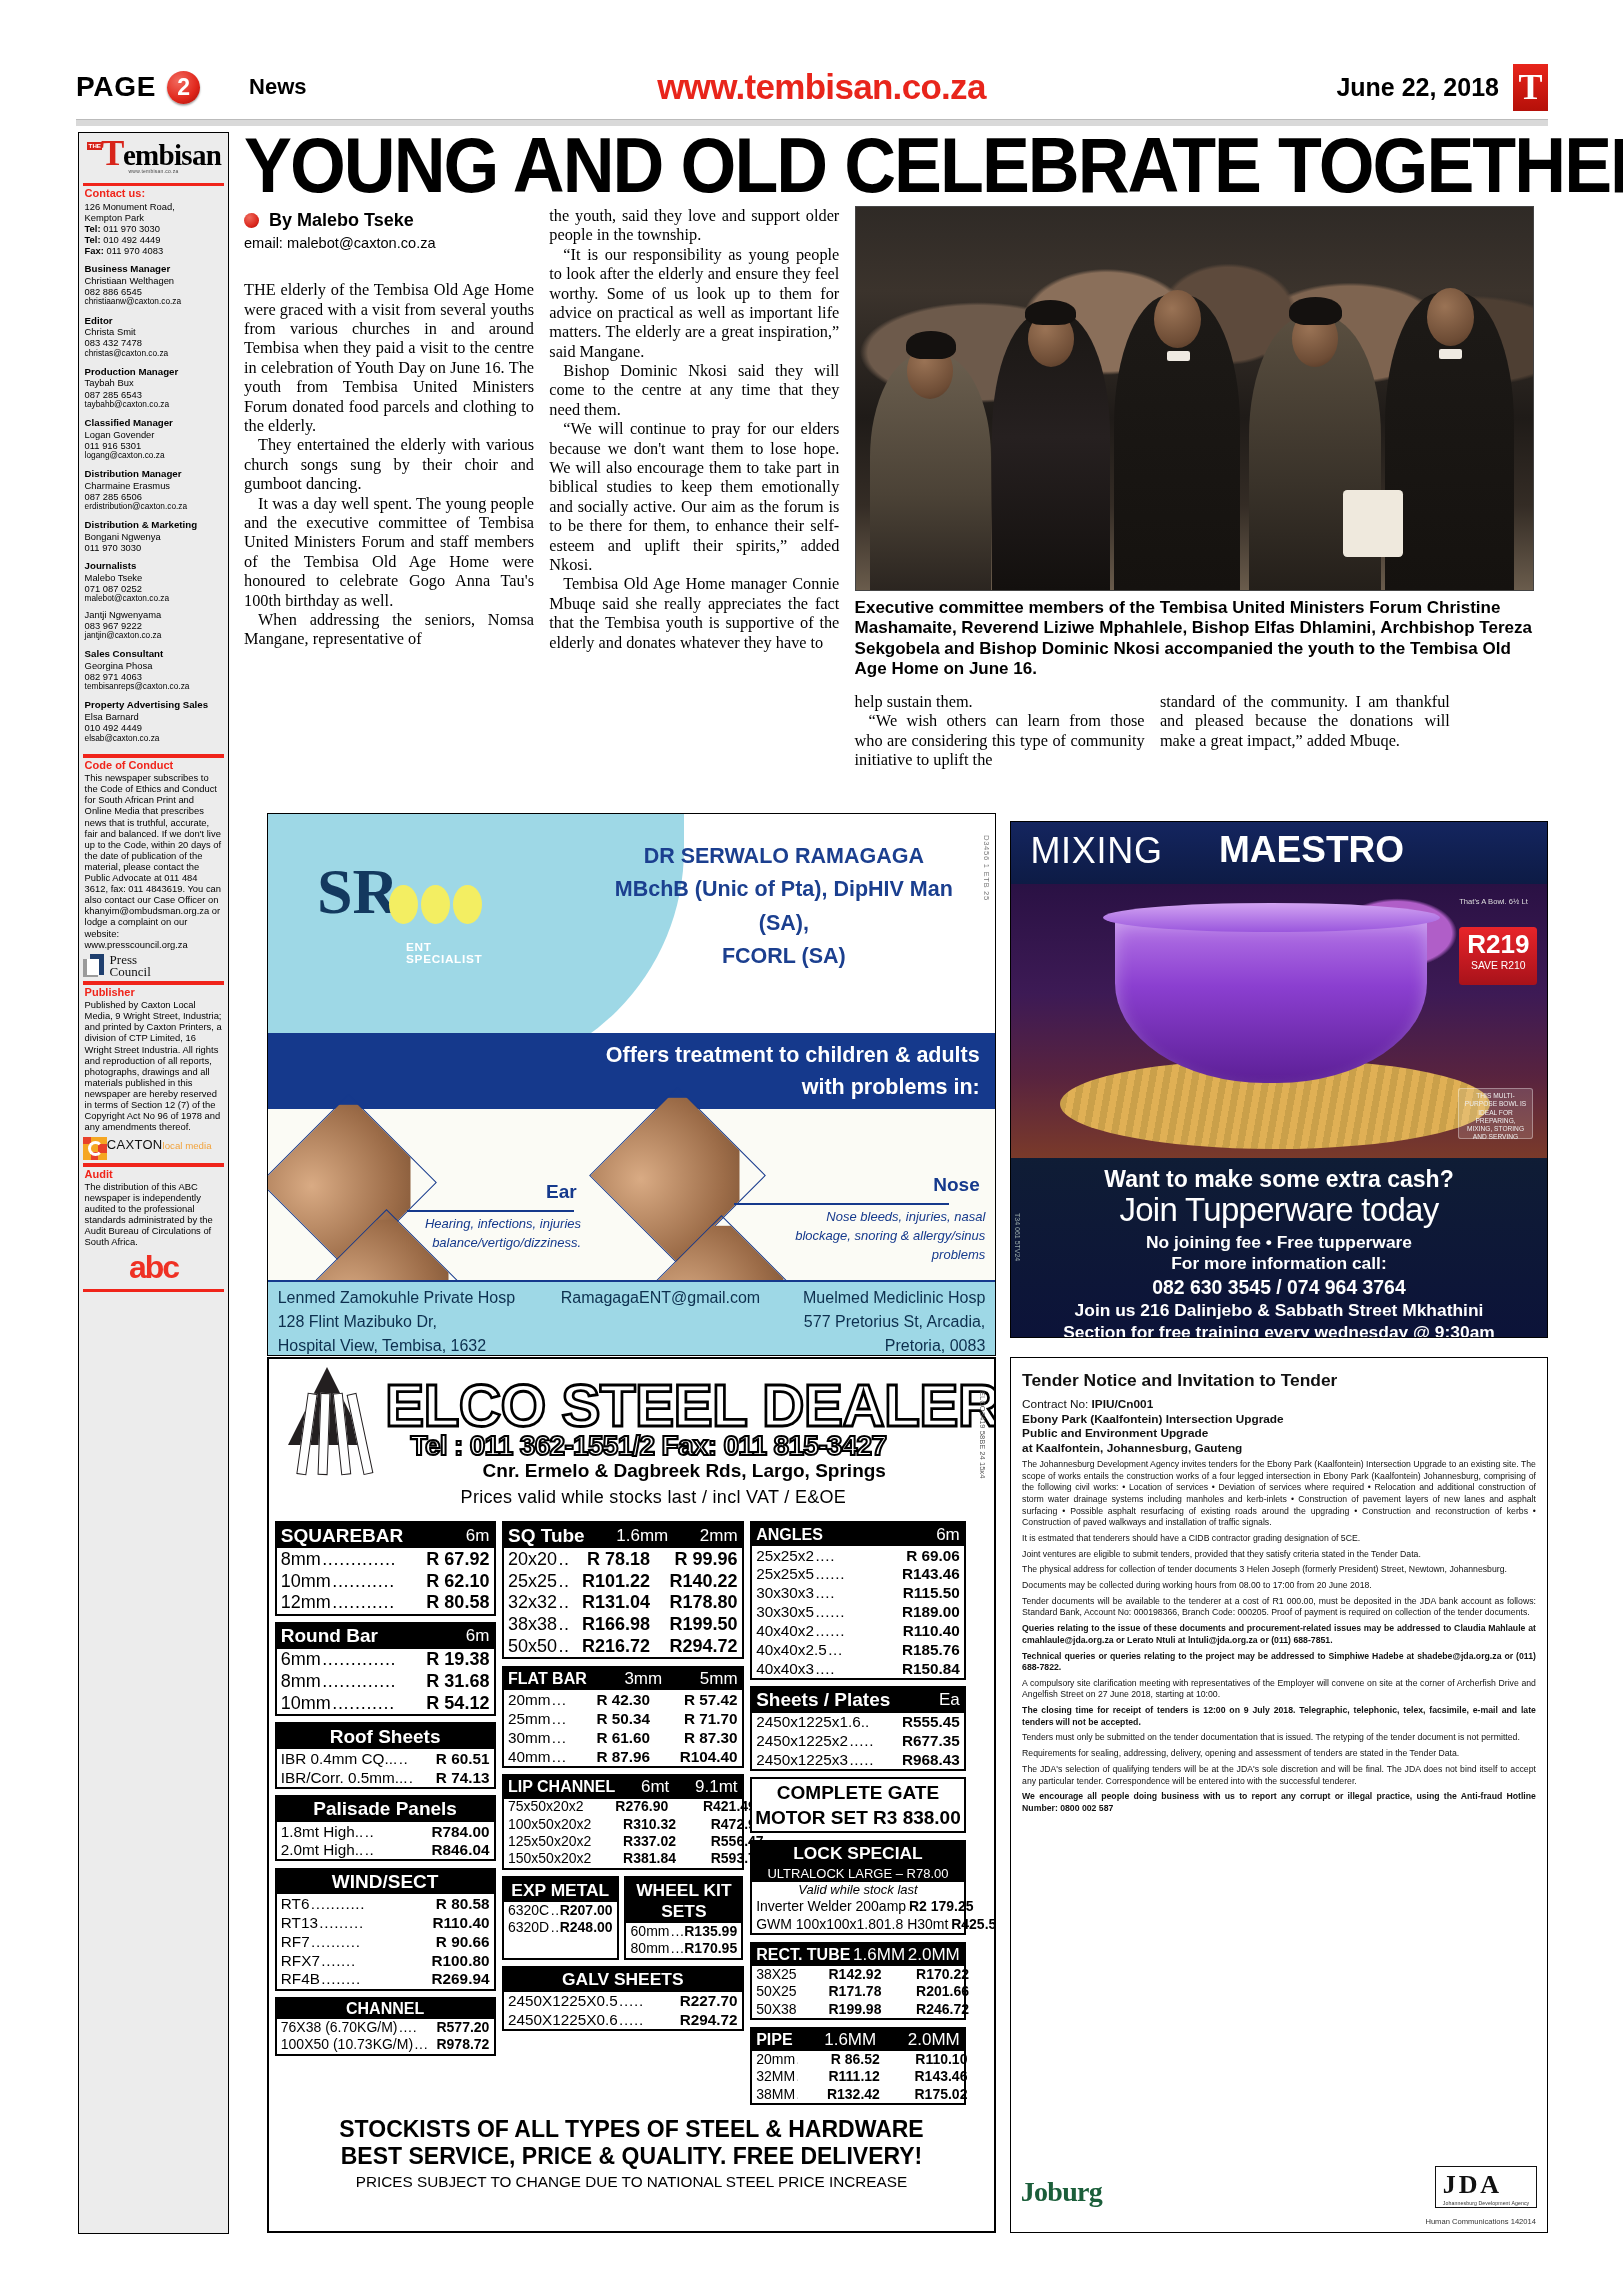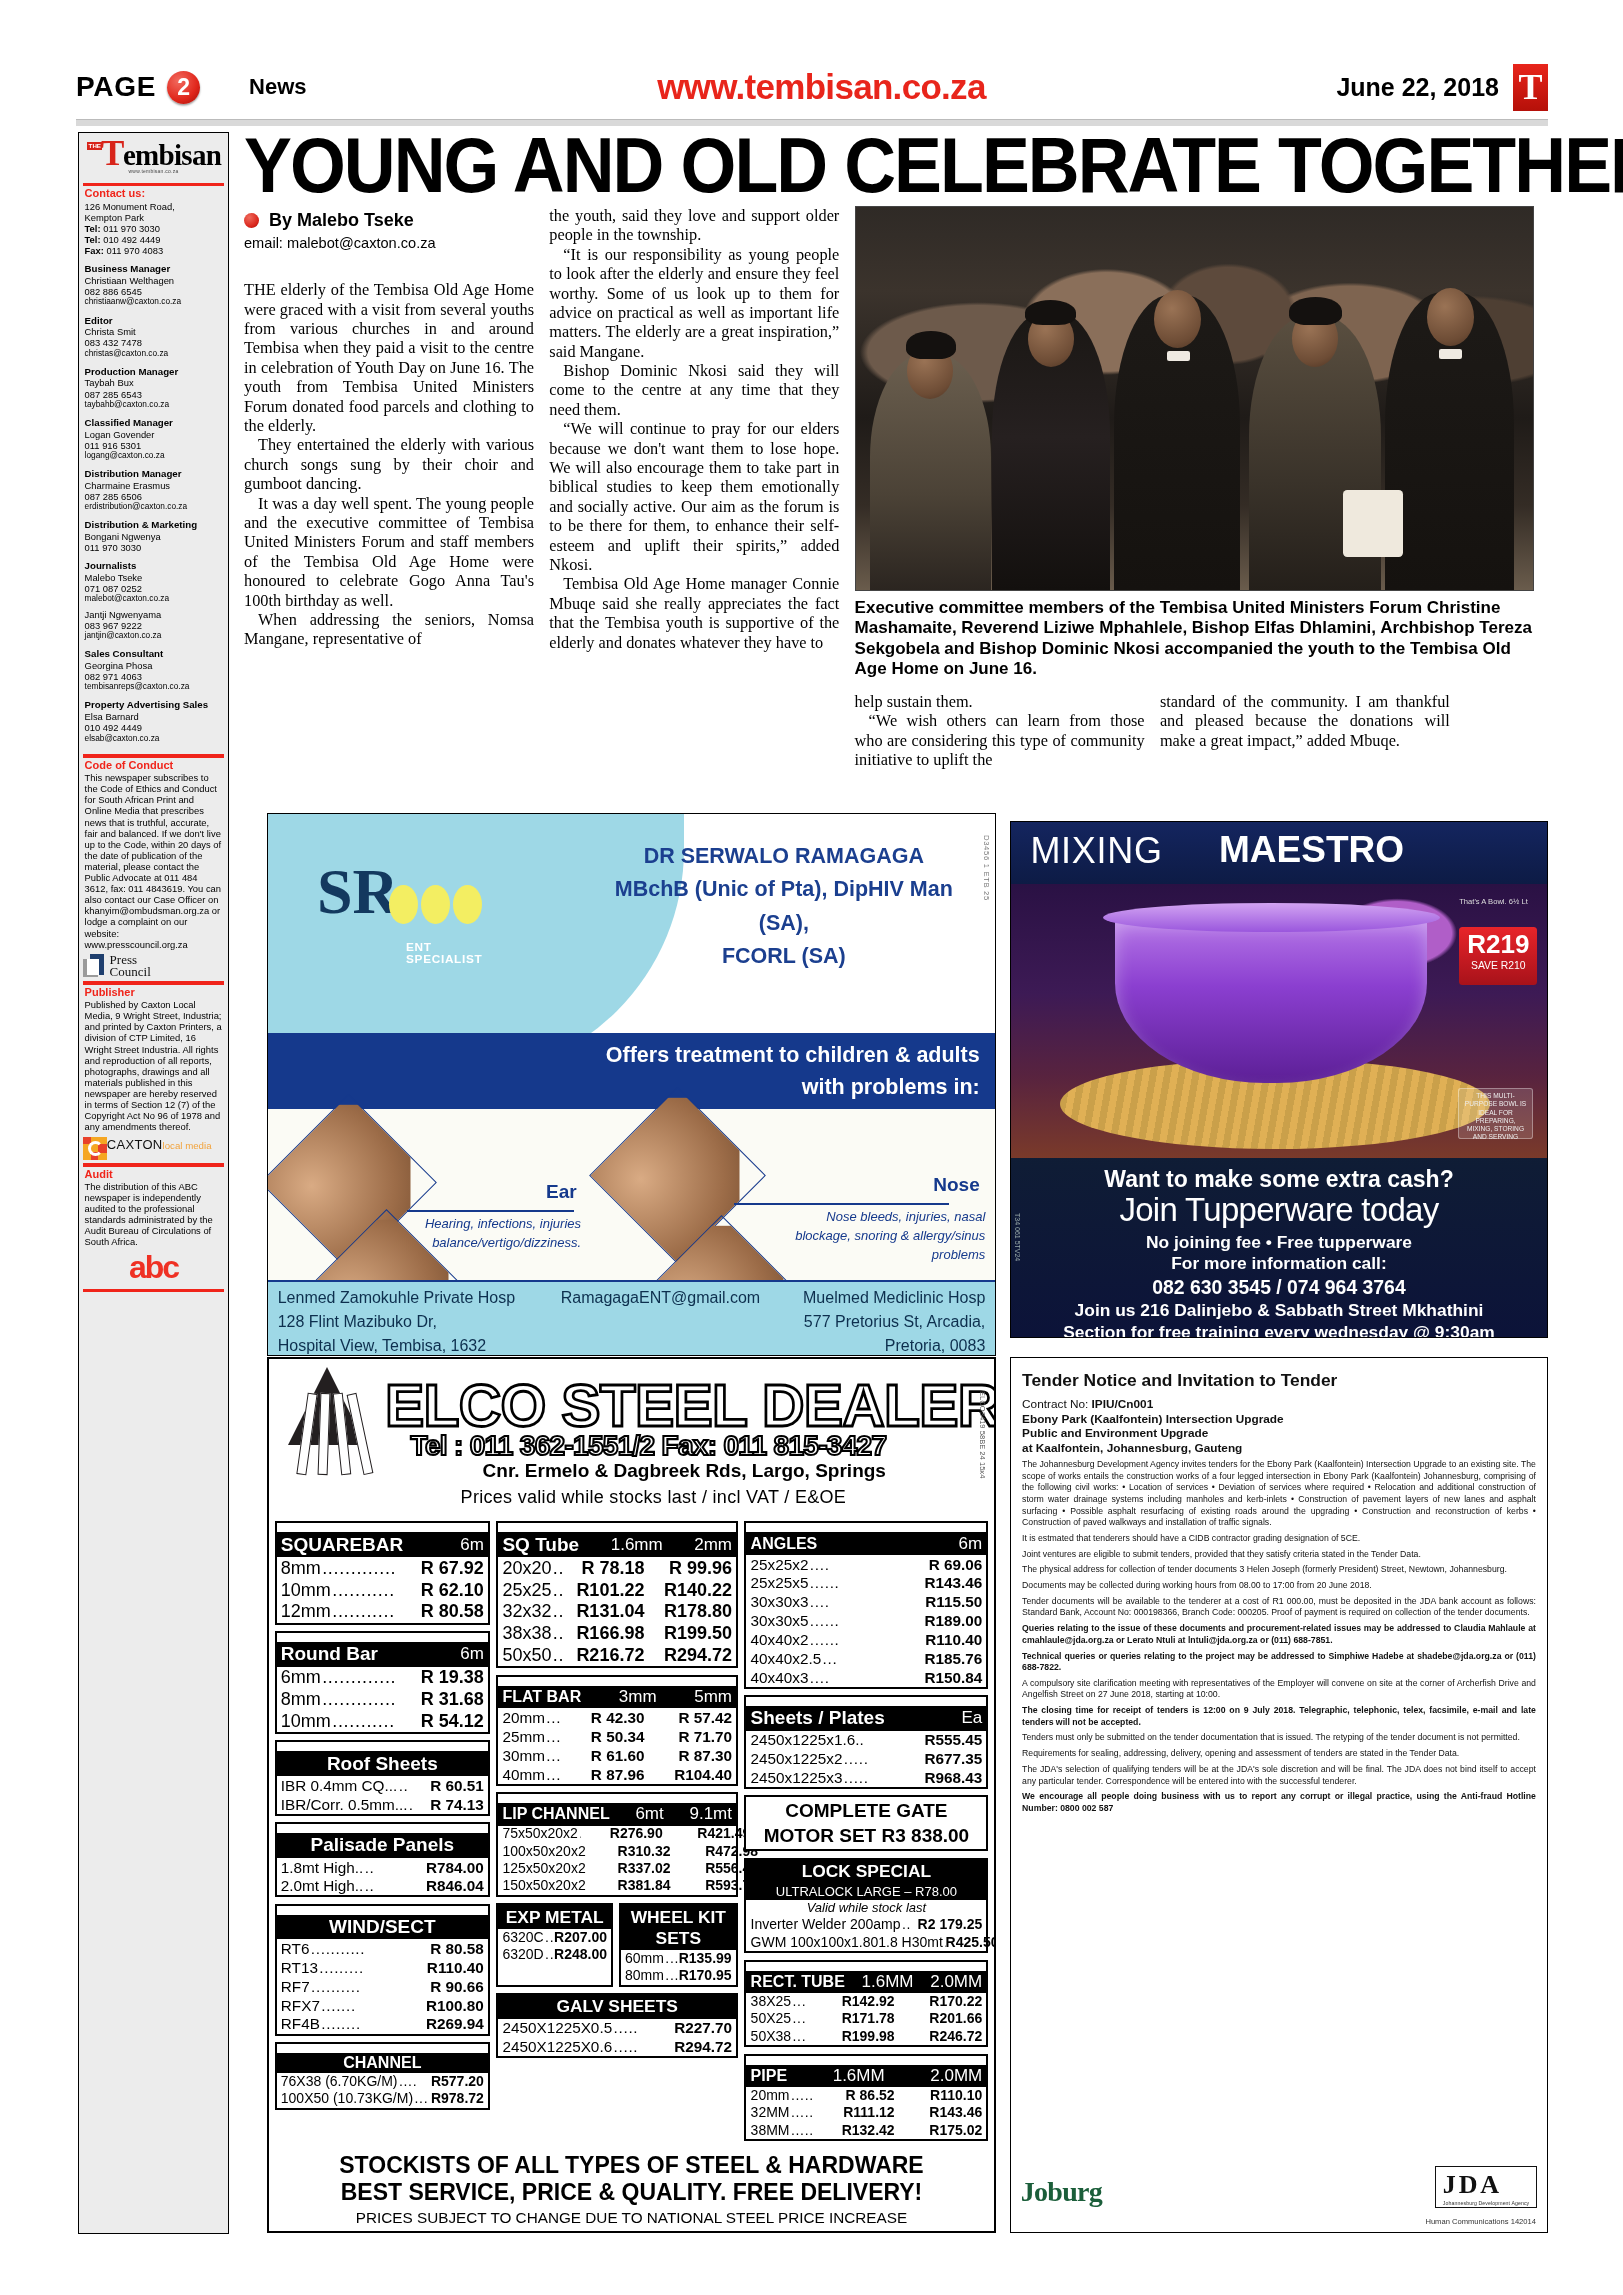--- a/index.html
+++ b/index.html
@@ -273,26 +273,26 @@
     color:#fff; -webkit-text-stroke:2.1px #000; letter-spacing:-0.7px; white-space:nowrap;
   }
   .steel-addr { position:absolute; left:208px; top:97px; font-size:19px; font-weight:bold; }
   .steel-vat  { position:absolute; left:186px; top:124px; font-size:18px; letter-spacing:0.3px; }
   .steel-code { position:absolute; right:1.4px; top:28px; font-size:7.6px; color:#555; writing-mode:vertical-rl; }
 
   .steel-cols { display:flex; gap:6.2px; margin-top:33px; }
   .scol { width:auto; }
   .scol.c1 { width:221px; }
   .scol.c2 { width:242px; }
-  .scol.c3 { width:244px; }
+  .scol.c3 { width:216px; }
 
   .sbox { border:2.1px solid #000; margin-bottom:6.2px; background:#fff; }
   .sbox-hd {
     background:#000; color:#fff; font-weight:bold; font-size:19px;
-    padding:1.4px 4.2px; display:flex; justify-content:space-between; align-items:center;margin-top:9px;
+    padding:1.4px 4.2px; display:flex; justify-content:space-between; align-items:center;
   }
   .sbox-hd .u { font-weight:normal; font-size:17px; }
   .sbox-hd.small { font-size:16px; }
   .sbox-hd.center { justify-content:center; }
   .srow {
     display:flex; justify-content:space-between; align-items:baseline;
     font-size:18px; padding:0.7px 4.2px; line-height:1.14; white-space:nowrap;
   }
   .srow .lab { }
   .srow .dots { flex:1; overflow:hidden; letter-spacing:0.7px; padding:0 1.4px; }

